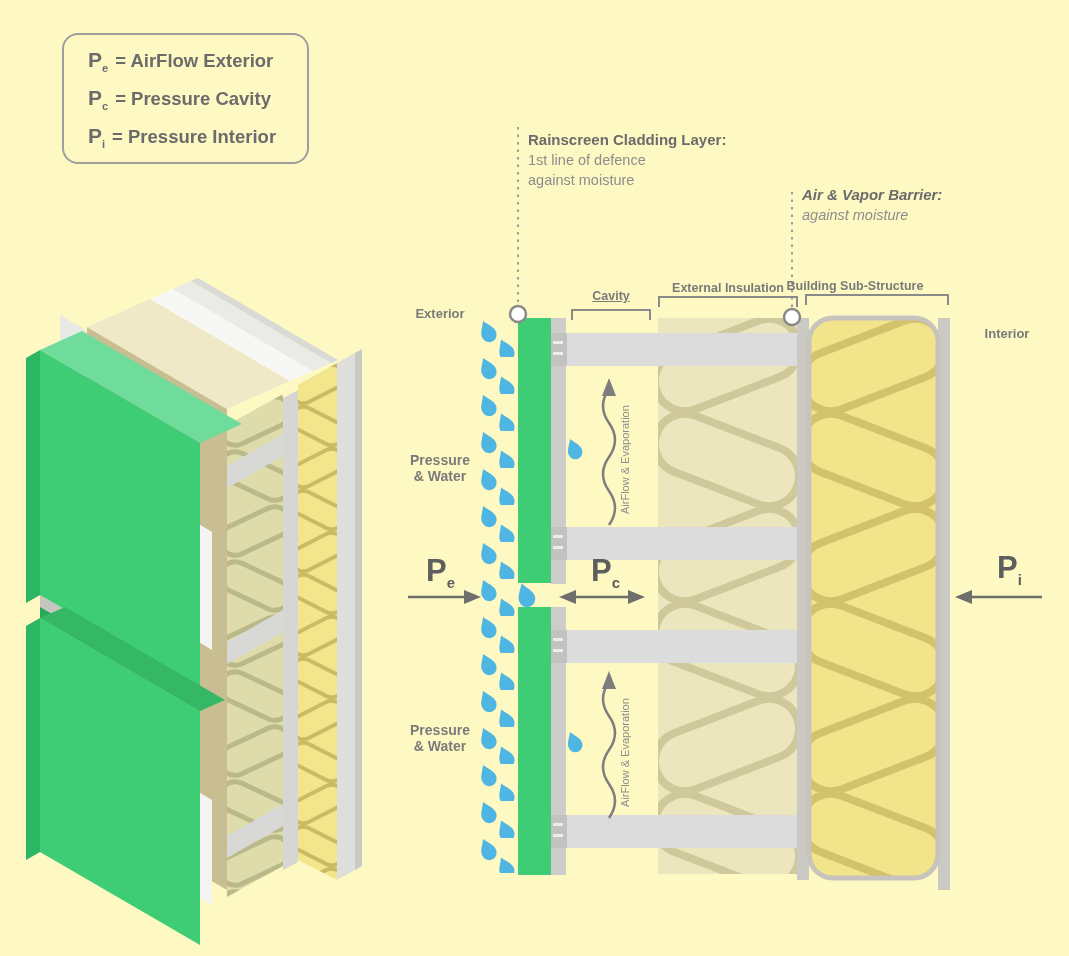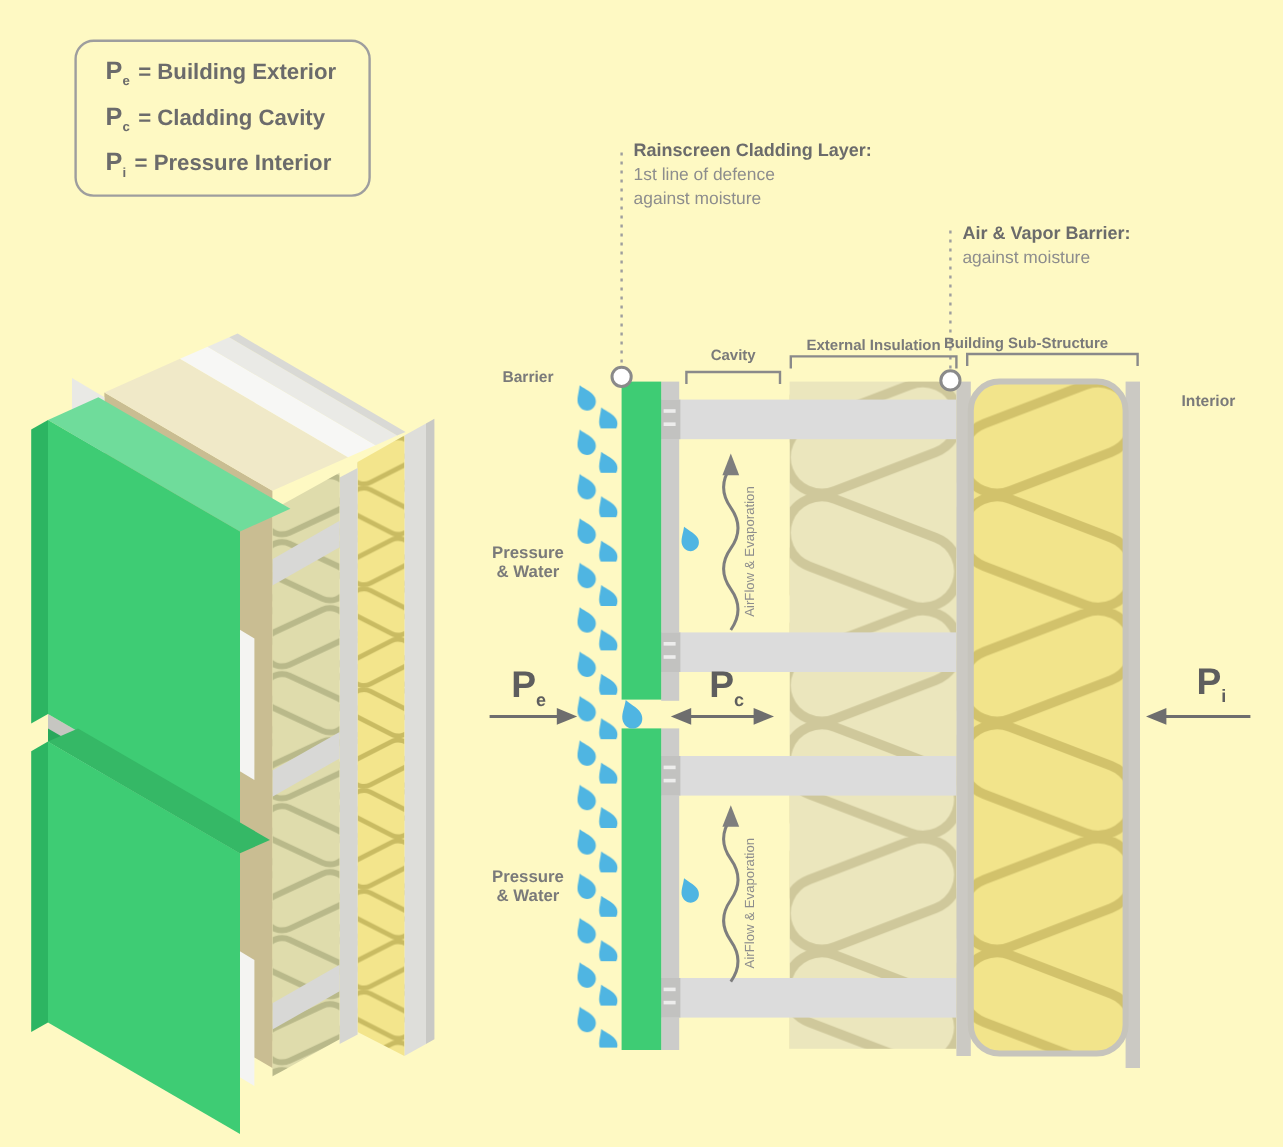--- a/index.html
+++ b/index.html
@@ -172,47 +172,47 @@
       <g transform="translate(0,293)">
         <path d="M609,525 q12,-17 0,-34 t0,-34 t0,-34 t0,-34" stroke="#7E7E7E" stroke-width="2.5" fill="none"></path>
         <polygon points="602,396 609,378 616,396" fill="#7E7E7E"></polygon>
       </g>
     </g>
   </svg>
 
   <div class="legend-box">
     <div class="leg-row">
       <span class="leg-p"><span>P</span><sub>e</sub></span>
-      <span class="leg-rest">= Building Exterior</span>
+      <span class="leg-rest">= AirFlow Exterior</span>
     </div>
     <div class="leg-row">
       <span class="leg-p"><span>P</span><sub>c</sub></span>
-      <span class="leg-rest">= Cladding Cavity</span>
+      <span class="leg-rest">= Pressure Cavity</span>
     </div>
     <div class="leg-row">
       <span class="leg-p"><span>P</span><sub>i</sub></span>
       <span class="leg-rest">= Pressure Interior</span>
     </div>
   </div>
 
-  <div class="lbl callout" style="left:528px;top:116px;">
+  <div class="lbl callout" style="left:528px;top:130px;">
     <div class="co-title">Rainscreen Cladding Layer:</div>
     <div class="co-line">1st line of defence</div>
     <div class="co-line">against moisture</div>
   </div>
 
-  <div class="lbl callout" style="left:802px;top:185px;">
+  <div class="lbl callout" style="left:802px;top:185px;font-style:italic;">
     <div class="co-title">Air &amp; Vapor Barrier:</div>
     <div class="co-line">against moisture</div>
   </div>
 
-  <div class="lbl sec-label center" style="left:414px;top:306px;width:52px;">Barrier</div>
+  <div class="lbl sec-label center" style="left:414px;top:306px;width:52px;">Exterior</div>
   <div class="lbl sec-label center" style="left:979px;top:326px;width:56px;">Interior</div>
 
-  <div class="lbl hdr center" style="left:571px;top:289px;width:80px;">Cavity</div>
+  <div class="lbl hdr center" style="left:571px;top:289px;width:80px;text-decoration:underline;">Cavity</div>
   <div class="lbl hdr center" style="left:653px;top:281px;width:150px;">External Insulation</div>
   <div class="lbl hdr center" style="left:780px;top:279px;width:150px;">Building Sub-Structure</div>
 
   <div class="lbl pw center" style="left:405px;top:452px;width:70px;">
     <div>Pressure</div>
     <div>&amp; Water</div>
   </div>
   <div class="lbl pw center" style="left:405px;top:722px;width:70px;">
     <div>Pressure</div>
     <div>&amp; Water</div>

